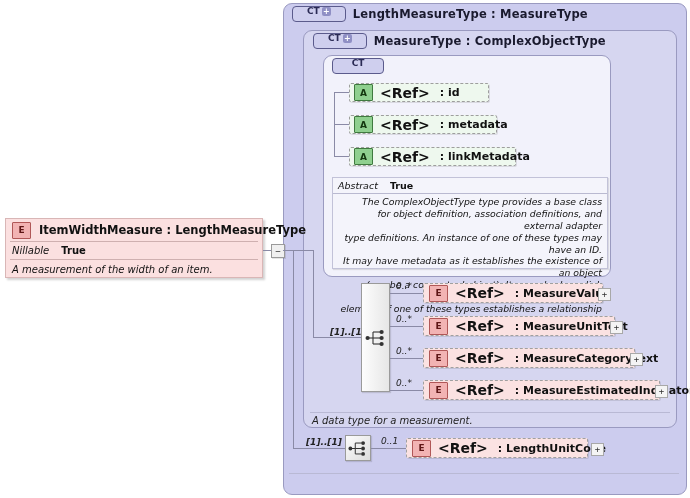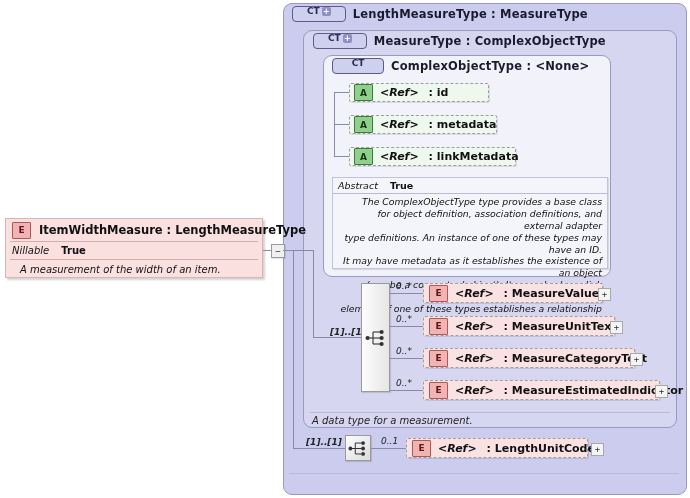--- a/index.html
+++ b/index.html
@@ -78,22 +78,22 @@
   .a-badge{
     width:17px;height:15px;margin-left:4px;
     border:1px solid #3f7a3f;
     background:#8fd08f;
     display:flex;align-items:center;justify-content:center;
     font-size:9px;font-weight:bold;color:#14380f;
     border-radius:1px;
     flex:0 0 auto;
   }
   .ref-txt{
-    font-size:11px;font-weight:bold;color:#111;
-    margin-left:7px;white-space:nowrap;font-style:italic;
+    font-size:14px;font-weight:bold;color:#111;
+    margin-left:7px;white-space:nowrap;
   }
   .name-txt{
     font-size:11px;font-weight:bold;color:#111;
     margin-left:10px;white-space:nowrap;
   }
 
   
   .elem-box{
     position:absolute;box-sizing:border-box;
     border:1px dashed #a0a0a0;
@@ -139,21 +139,21 @@
     margin-left:8px;white-space:nowrap;
   }
   .root-sep{border-top:1px solid #cfb0b0;margin:0 4px;}
   .root-prop{
     display:flex;align-items:center;height:17px;padding-left:6px;
     font-size:10px;
   }
   .root-prop .k{font-style:italic;color:#111;}
   .root-prop .v{font-weight:bold;color:#111;margin-left:12px;}
   .root-doc{
-    height:18px;display:flex;align-items:center;padding-left:14px;
+    height:18px;display:flex;align-items:center;padding-left:6px;
     font-size:10px;font-style:italic;color:#111;white-space:nowrap;
   }
 
   
   .doc-block{
     position:absolute;box-sizing:border-box;
     background:#f4f4fb;
     border:1px solid #c2c2d8;
     box-shadow:1px 1px 1px rgba(0,0,0,.10);
   }
@@ -233,21 +233,20 @@
     </span>
     <span class="tlabel">MeasureType : ComplexObjectType</span>
   </div>
 
   <div class="panel panel-l2" style="left:323px;top:55px;width:288px;height:222px;"></div>
 
   <div class="panel-title" style="left:332px;top:57px;height:18px;">
     <span class="ct-badge">
       <span>CT</span>
     </span>
-    <span class="tlabel">ComplexObjectType : &lt;None&gt;</span>
   </div>
 
   <div class="line-v" style="left:334px;top:92px;height:64px;"></div>
   <div class="line-h" style="left:334px;top:92px;width:15px;"></div>
   <div class="line-h" style="left:334px;top:124px;width:15px;"></div>
   <div class="line-h" style="left:334px;top:156px;width:15px;"></div>
 
   <div class="attr-box" style="left:349px;top:83px;width:140px;height:19px;">
     <span class="a-badge">A</span>
     <span class="ref-txt">&lt;Ref&gt;</span>

